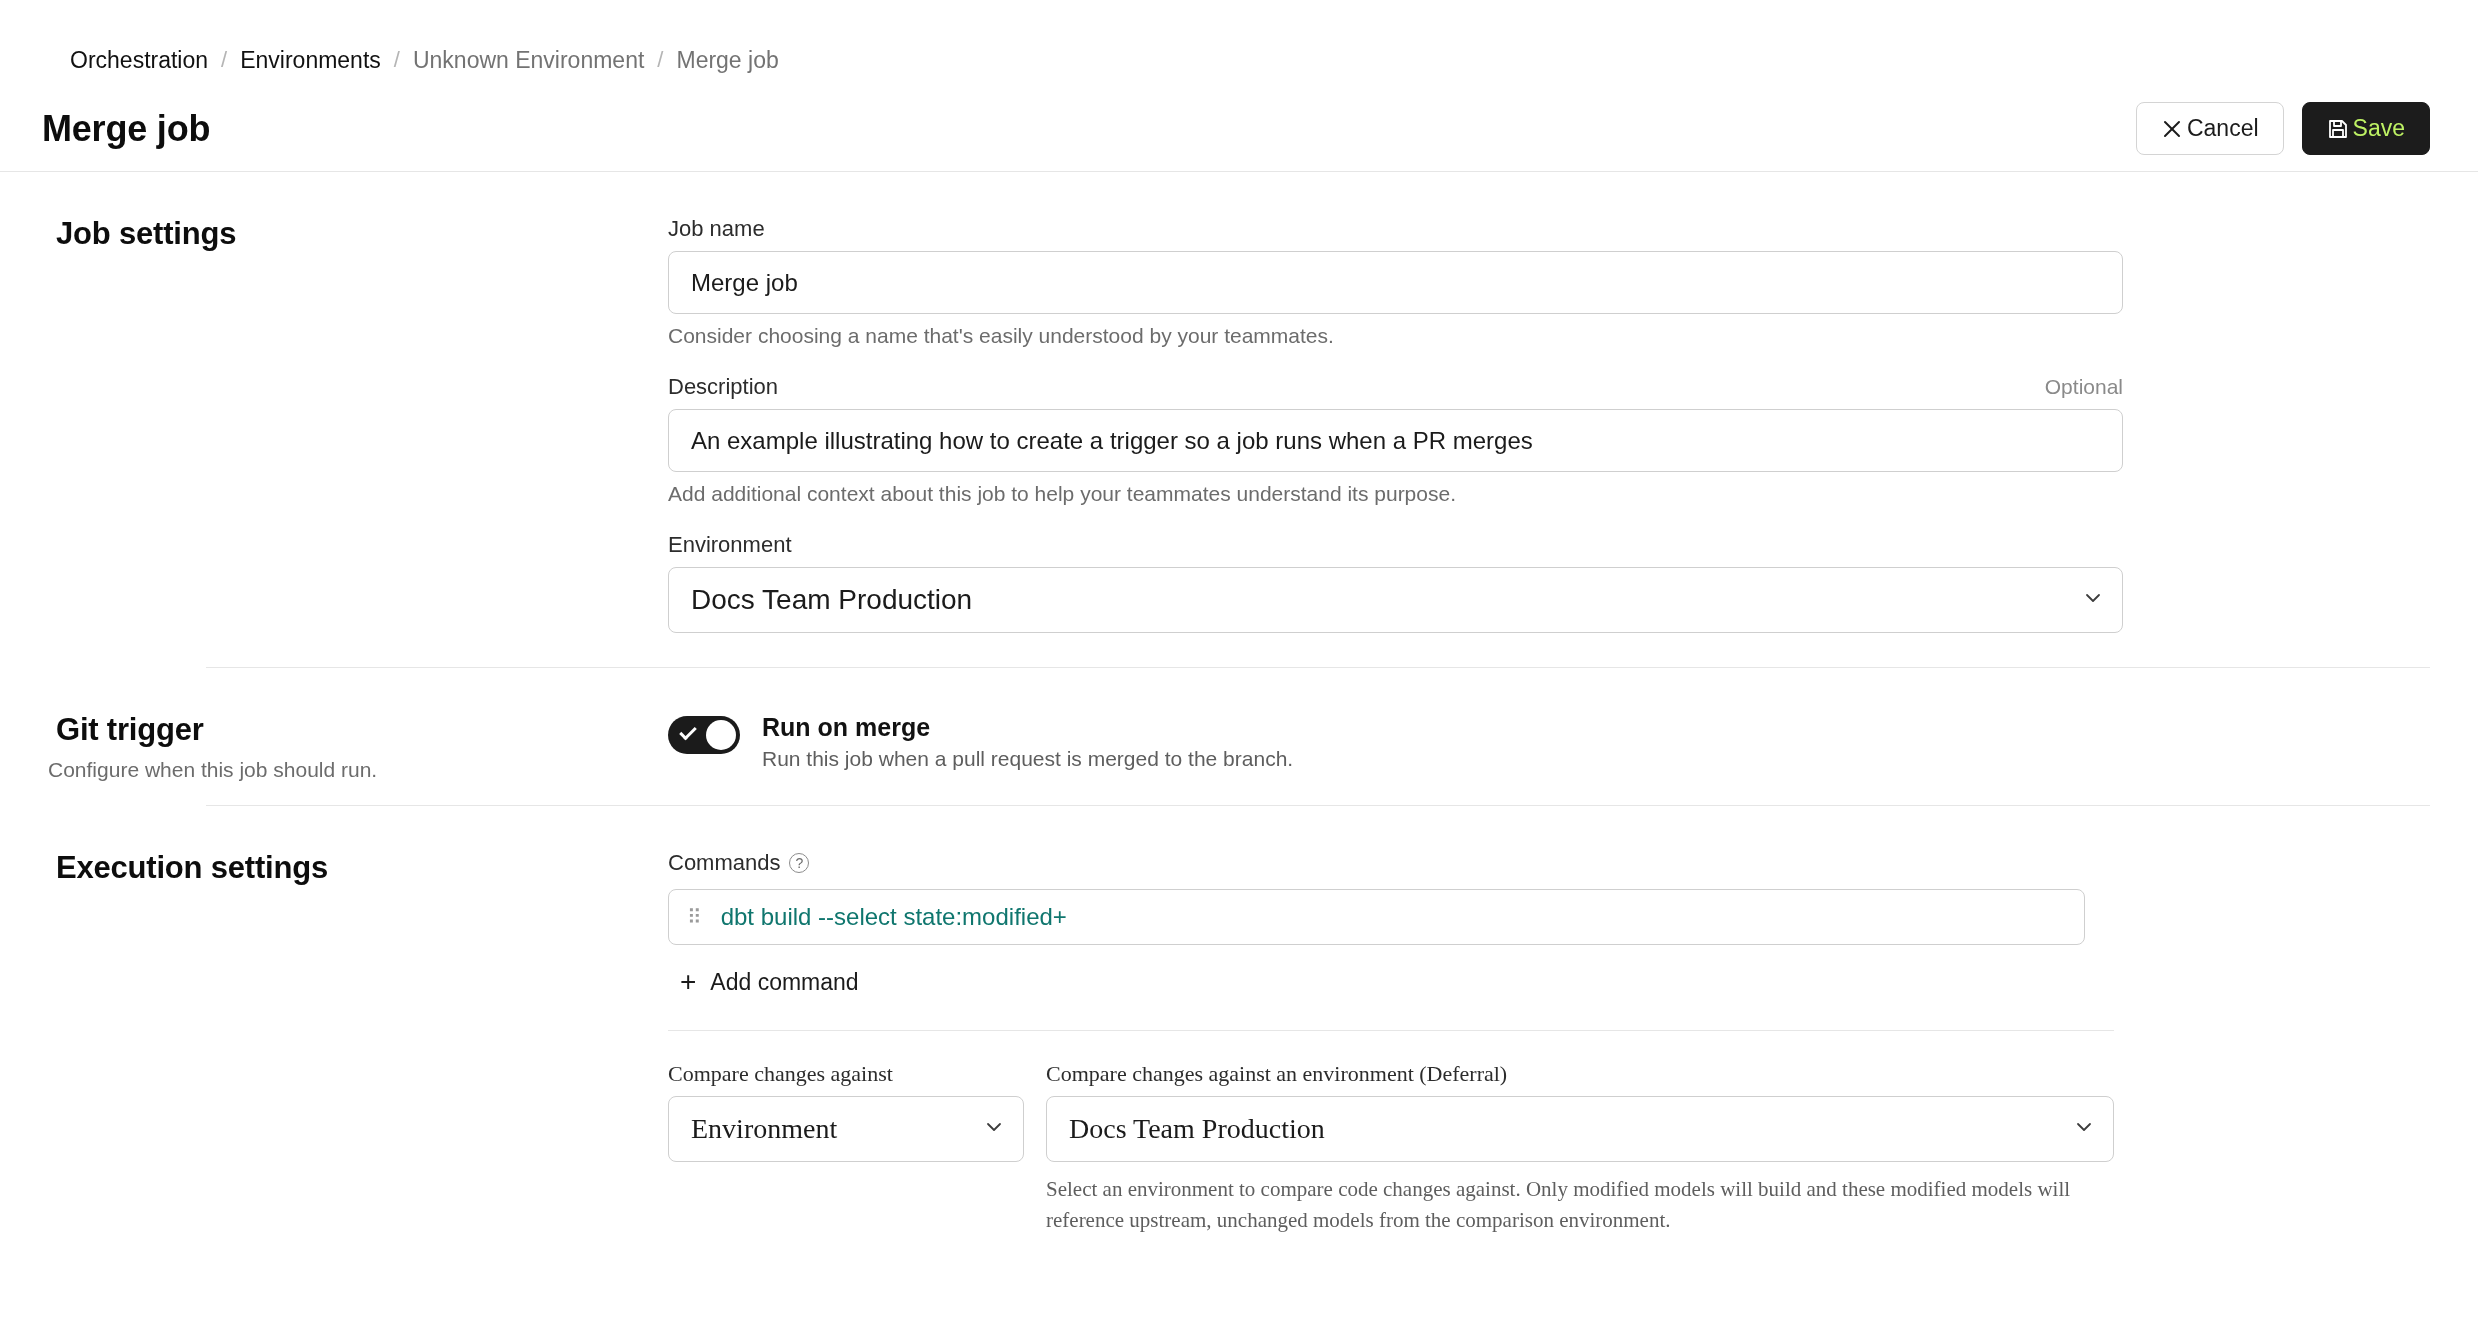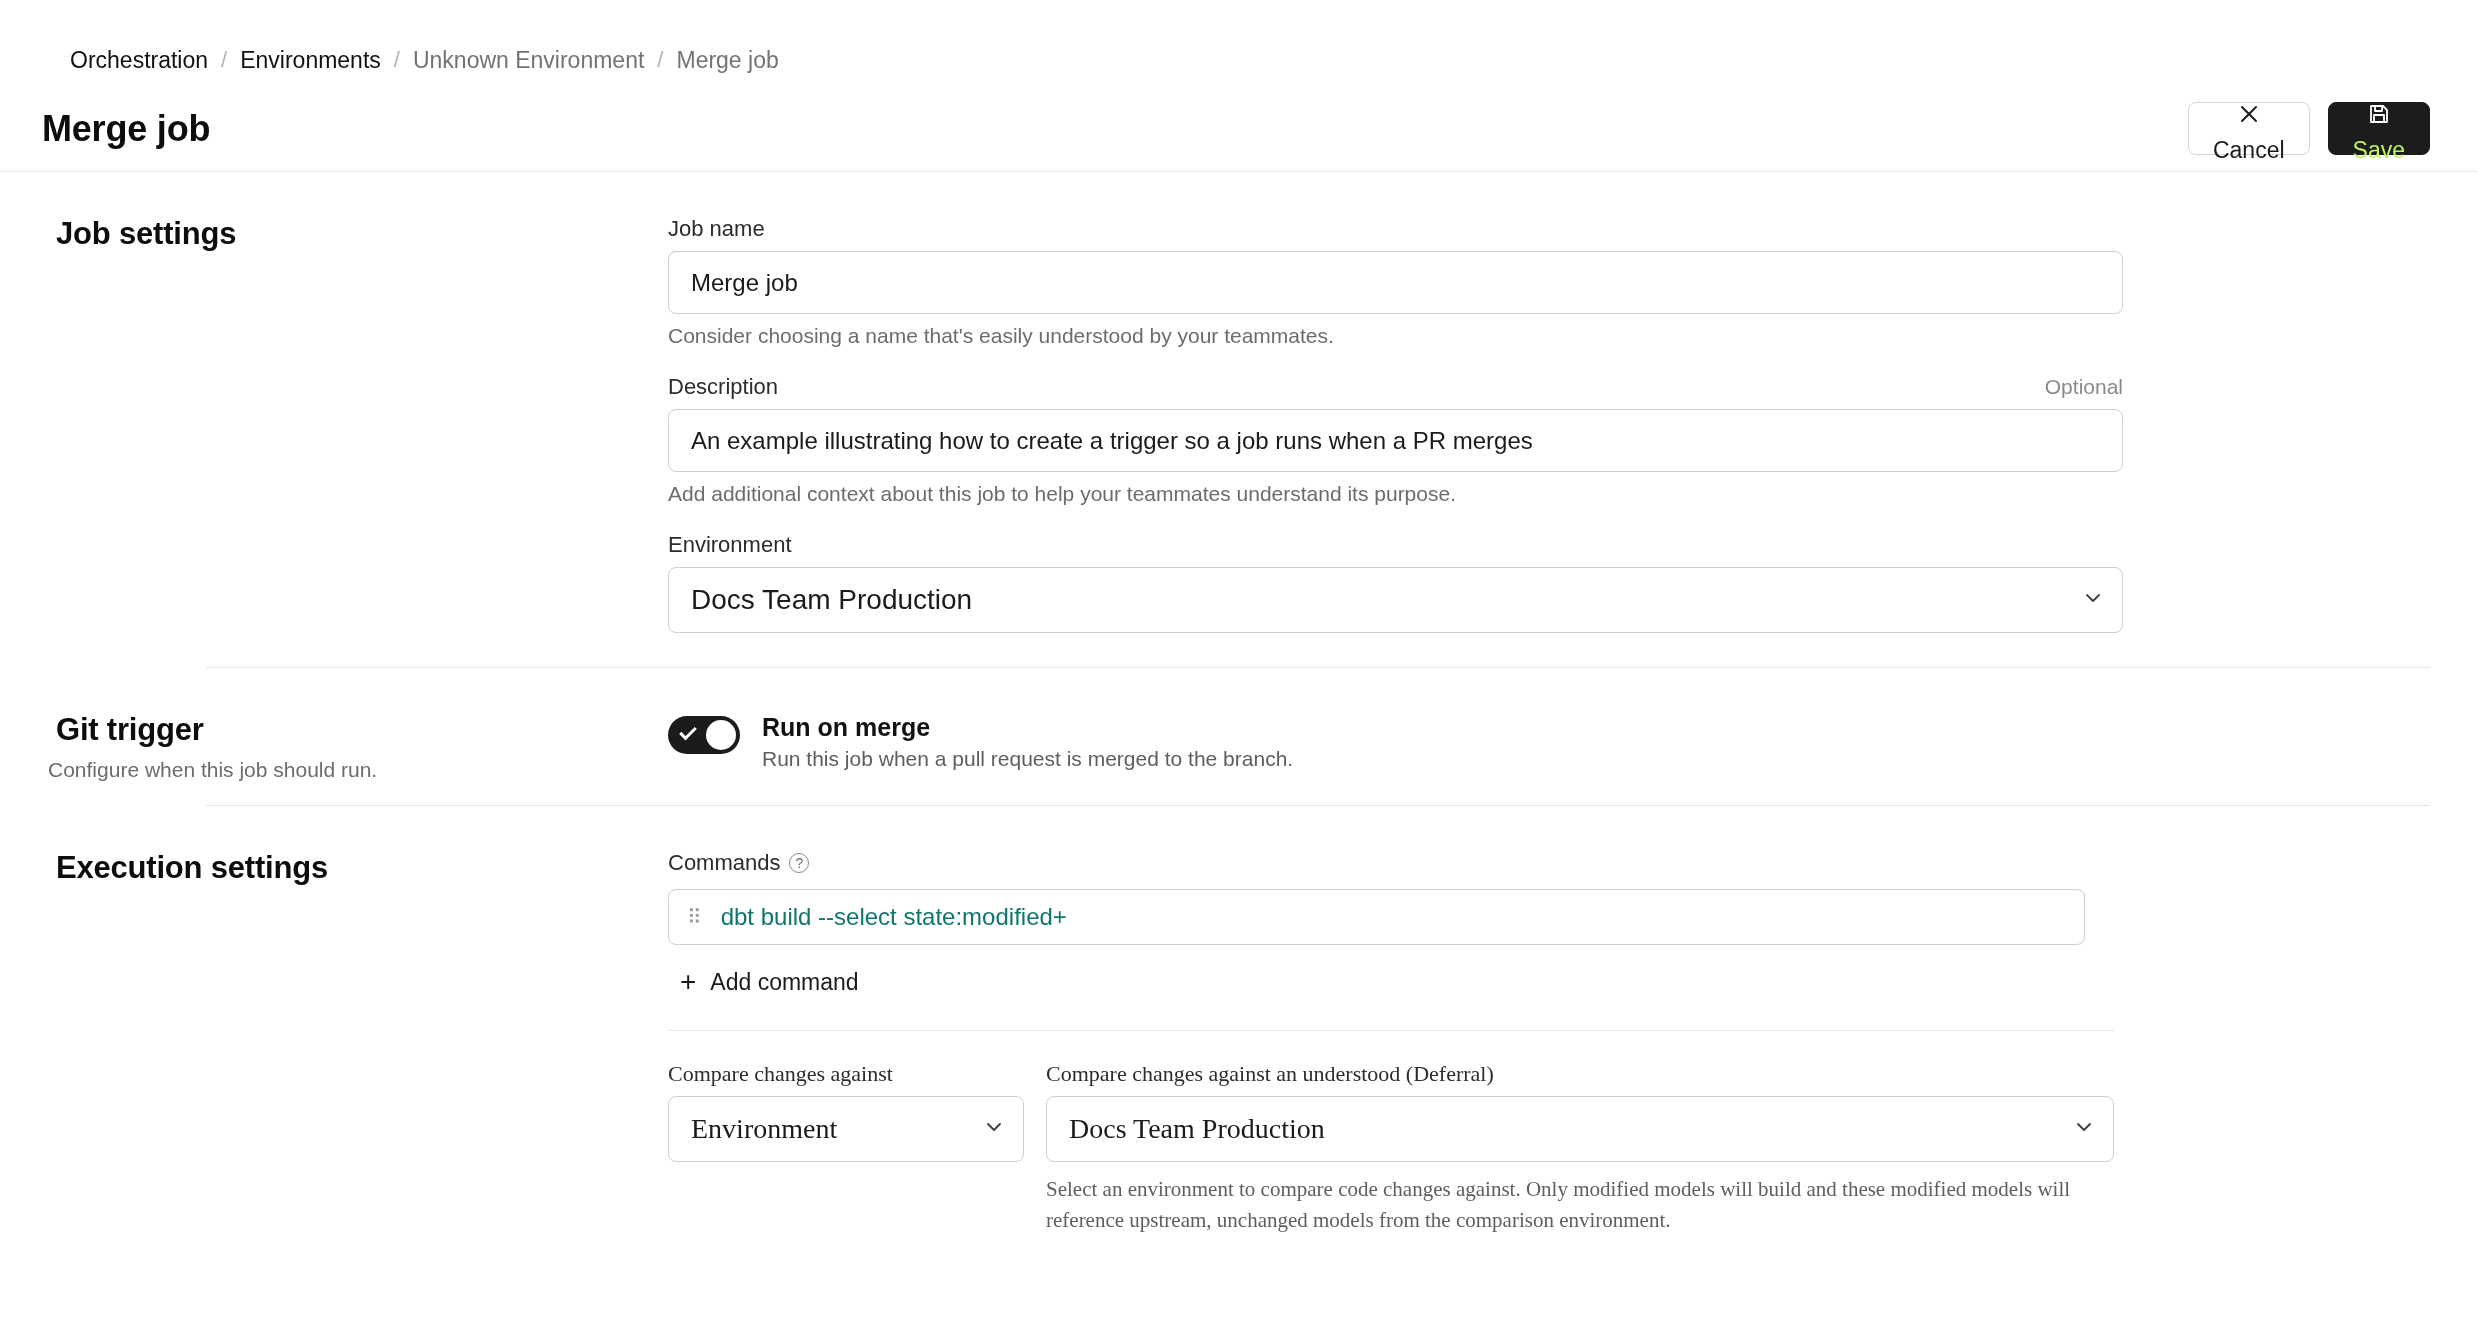--- a/index.html
+++ b/index.html
@@ -52,31 +52,30 @@
     margin: 0;
   }
   .title-actions {
     display: flex;
     align-items: center;
     gap: 18px;
   }
   .btn {
     display: inline-flex;
     align-items: center;
-    gap: 12px;
+    gap: 4px;
     height: 53px;
     padding: 0 24px;
     border-radius: 8px;
     font-size: 23px;
     cursor: pointer;
     border: 1px solid #d4d4d4;
     background: #ffffff;
     color: #1b1b1b;
     white-space: nowrap;
-    flex-direction: column;
   }
   .btn-primary {
     background: #1c1c1c;
     border-color: #1c1c1c;
     color: #bef264;
   }
   .btn svg { display: block; }
 
   
   .content {
@@ -429,21 +428,21 @@
           <div class="select-wrap">
             <div class="select">Environment</div>
             <span class="chev">
               <svg width="20" height="20" viewBox="0 0 20 20" fill="none" stroke="#3d3d3d" stroke-width="1.8" stroke-linecap="round" stroke-linejoin="round">
                   <polyline points="4,7 10,13 16,7"></polyline>
                 </svg>
             </span>
           </div>
         </div>
         <div class="compare-right">
-          <div class="field-label">Compare changes against an understood (Deferral)</div>
+          <div class="field-label">Compare changes against an environment (Deferral)</div>
           <div class="select-wrap">
             <div class="select">Docs Team Production</div>
             <span class="chev">
               <svg width="20" height="20" viewBox="0 0 20 20" fill="none" stroke="#3d3d3d" stroke-width="1.8" stroke-linecap="round" stroke-linejoin="round">
                   <polyline points="4,7 10,13 16,7"></polyline>
                 </svg>
             </span>
           </div>
           <div class="help-2lines">Select an environment to compare code changes against. Only modified models will build and these modified models will reference upstream, unchanged models from the comparison environment.</div>
         </div>

